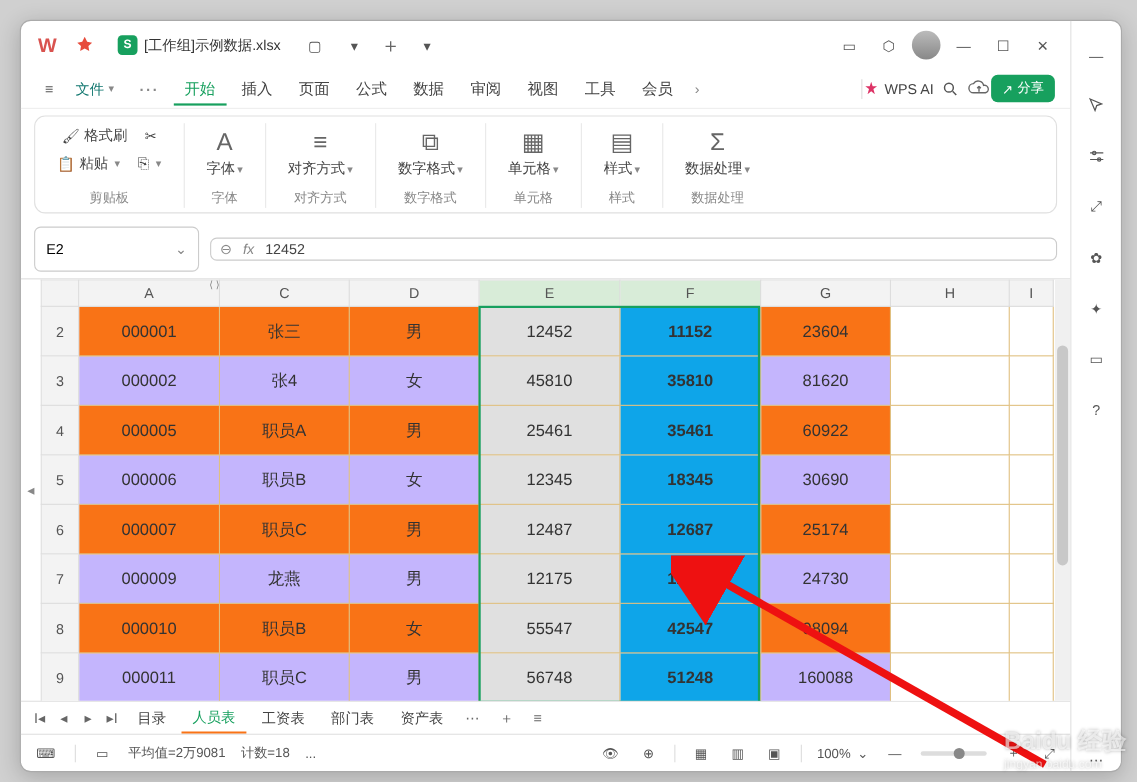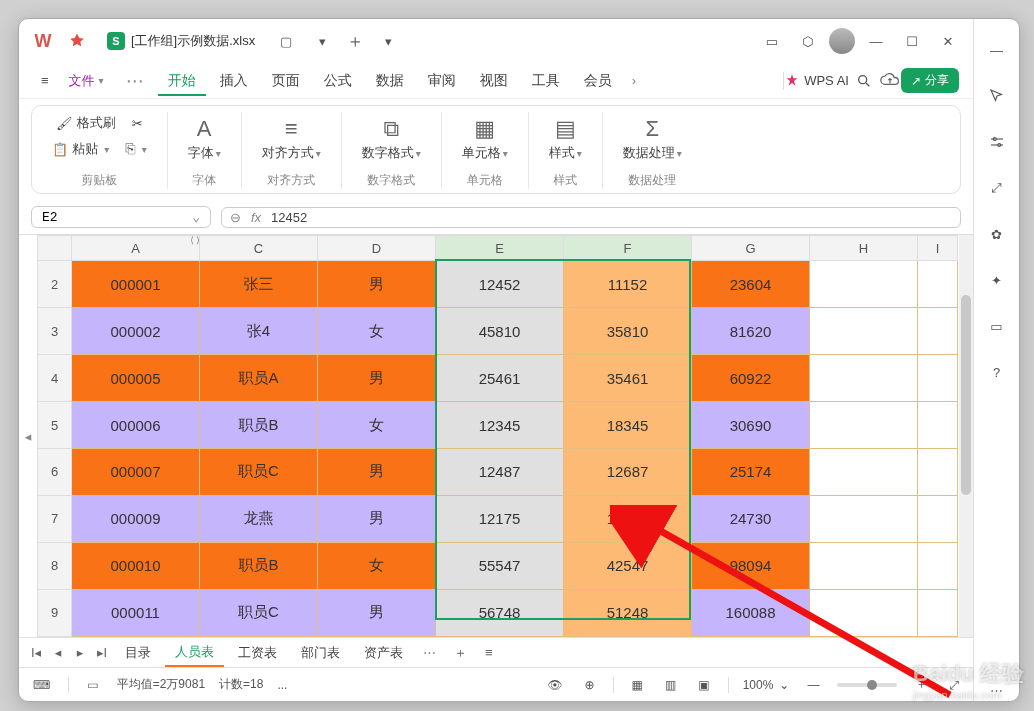--- a/index.html
+++ b/index.html
@@ -17,21 +17,21 @@
 .file-tab-icon { width: 18px; height: 18px; background: #17a05e; border-radius: 4px; color:#fff; font-weight:bold; display:flex;align-items:center;justify-content:center; font-size:11px;}
 .file-tab-name { font-size: 13px; color: #333; }
 .titlebar-spacer { flex: 1; }
 .title-btn { width: 30px; height: 30px; display:flex; align-items:center; justify-content:center; color:#555; border-radius:4px;}
 .avatar { width: 26px; height: 26px; border-radius: 50%; background: linear-gradient(#bbb,#888); }
 .addtab { width:24px; height:24px; display:flex;align-items:center;justify-content:center;font-size:18px;color:#666;}
 
 
 .menubar { height: 36px; display: flex; align-items: center; padding: 0 14px; gap: 4px; border-bottom:1px solid #eee;}
 .menu-hamburger { display:flex;align-items:center;gap:4px;color:#555; padding:4px 8px;}
-.menu-file { display:flex;align-items:center;gap:2px;color:#a21caf; padding:4px 8px;text-align:right;}
+.menu-file { display:flex;align-items:center;gap:2px;color:#0f766e; padding:4px 8px;text-align:right;}
 .menu-ellipsis { padding:0 10px; color:#888; font-size:18px;}
 .menu-item { padding: 6px 10px; font-size:14px; color:#444;}
 .menu-item.active { color: #17a05e; border-bottom: 2px solid #17a05e; font-weight:500; padding-bottom:4px;}
 .menu-chevron { color:#888; padding:0 6px;}
 .menubar-right { margin-left:auto; display:flex; align-items:center; gap:0;padding-left:44px;}
 .wps-ai { display:flex; align-items:center; gap:4px; font-size:13px; color:#444;}
 .share-btn { background:#17a05e; color:#fff; border-radius:6px; padding:4px 10px; font-size:12px; display:flex;align-items:center;gap:4px;}
 .cloud-up { width:22px;height:22px;display:flex;align-items:center;justify-content:center;color:#666;}
 
 
@@ -42,39 +42,39 @@
 .ribbon-group-title { font-size:12px; color:#888; margin-top:6px;}
 .ribbon-btn-row { display:flex; gap:8px; align-items:center;}
 .ribbon-btn { display:flex; align-items:center; gap:4px; padding:2px 4px; font-size:13px; color:#444;}
 .ribbon-big { display:flex; flex-direction:column; align-items:center; gap:2px; padding:4px;}
 .ribbon-big .ico{font-size:22px; color:#666;}
 .ribbon-big .lbl{font-size:13px; color:#444;}
 .drop-caret::after{content:"▾"; font-size:10px; color:#888; margin-left:2px;}
 
 
 .formula-bar { display:flex; align-items:center; padding:2px 12px 6px 12px; gap:10px;}
-.name-box { border:1px solid #ccc; border-radius:6px; padding:2px 10px; width:180px; display:flex; align-items:center; justify-content:space-between;font-family:Liberation Mono, monospace;}
+.name-box { border:1px solid #ccc; border-radius:6px; padding:12px 10px; width:150px; display:flex; align-items:center; justify-content:space-between;}
 .fx-area { border:1px solid #ccc; border-radius:6px; flex:1; display:flex; align-items:center; padding:2px 8px; gap:10px;}
 .fx-area .reduce{color:#888;}
 .fx-label{color:#888; font-style:italic;}
 .fx-value{color:#444;}
 
 
 .grid-wrap { flex:1; position:relative; border-top:1px solid #ddd; overflow:hidden;}
 .grid-inner { position:absolute; inset:0; display:flex;}
 .row-gutter { width:18px; display:flex; align-items:center; justify-content:center; color:#888;}
 .grid-table { border-collapse:collapse; table-layout:fixed;}
 .colhdr th { background:#f3f3f3; border:1px solid #ddd; font-weight:normal; color:#555; height:24px; font-size:13px; }
 .colhdr th.sel { background:#d8ecd8; }
 .rowhdr { background:#f3f3f3; border:1px solid #ddd; text-align:center; color:#555; width:34px; font-size:13px;}
 td { border:1px solid #e0c080; height:45px; text-align:center; font-size:15px; color:#333; background:#fff;}
 .col-A{width:128px;} .col-C{width:118px;} .col-D{width:118px;} .col-E{width:128px;} .col-F{width:128px;} .col-G{width:118px;} .col-H{width:108px;} .col-I{width:40px;}
 tr.even td.bg-green{ background:#f97316;}
 tr.odd td.bg-green{ background:#c4b5fd;}
-td.sel-cell{ background:#fdba74;}
+td.sel-cell{ background:#0ea5e9;font-weight:bold;}
 td.sel-cell-lt{ background:#e0e0e0;}
 .sel-outline{ position:absolute; border:2px solid #17a05e; pointer-events:none;}
 .vscroll{ position:absolute; right:0; top:0; bottom:0; width:14px; background:#f0f0f0;}
 .vscroll-thumb{ position:absolute; left:2px; right:2px; top:60px; height:200px; background:#c8c8c8; border-radius:6px;}
 .col-split{position:absolute; top:0; left:176px; transform:translateX(-50%); font-size:9px; color:#888;}
 
 
 .sheetbar{ height:30px; border-top:1px solid #e0e0e0; display:flex; align-items:center; padding:0 8px; gap:4px; font-size:13px;}
 .nav-btn{width:18px; text-align:center; color:#666;}
 .sheet-tab{ padding:4px 10px; color:#444;}

